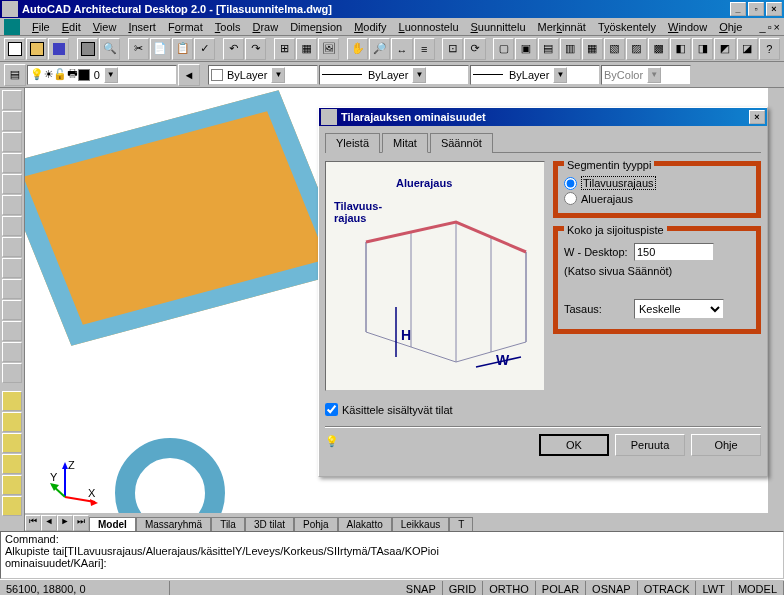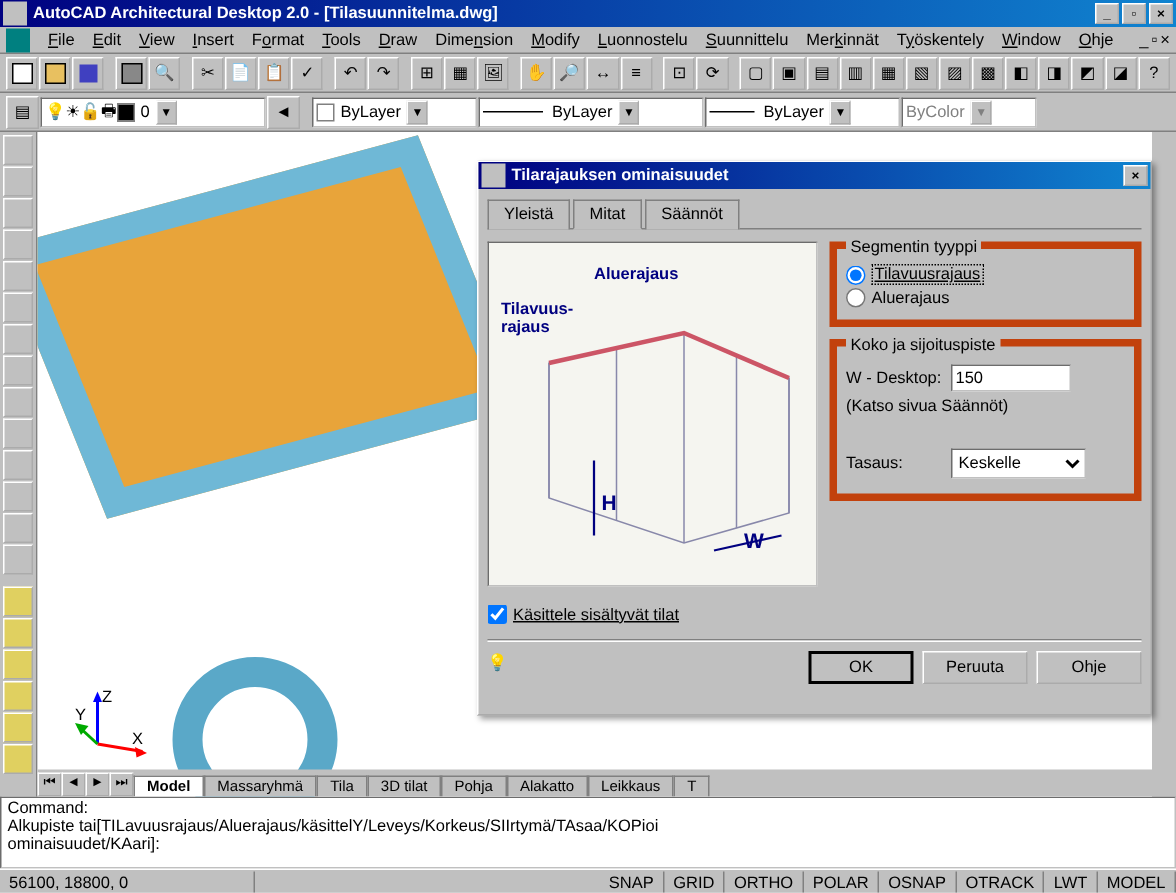--- a/index.html
+++ b/index.html
@@ -55,28 +55,28 @@
 .dlgtab { padding: 3px 10px; border: 1px solid #808080; border-bottom: none; background: #c0c0c0; cursor: pointer; margin-right: 2px; position: relative; top: 1px; }
 .dlgtab.active { background: #c0c0c0; border-bottom: 1px solid #c0c0c0; }
 .dlgcontent { display: flex; gap: 8px; padding: 8px 0; }
 .dlgimg { width: 220px; height: 230px; border: 1px inset #c0c0c0; background: #f5f5f0; position: relative; }
 .dlgimg .lbl { position: absolute; color: #000080; font-weight: bold; }
 .dlgright { flex: 1; }
 .group { border: 5px solid #c2410c; padding: 8px 6px 6px; margin-bottom: 8px; position: relative; }
 .group .gtitle { position: absolute; top: -7px; left: 6px; background: #c0c0c0; padding: 0 3px; }
 .radio { display: flex; align-items: center; margin: 2px 0; cursor: pointer; }
 .radio input { margin-right: 4px; }
-.radio .rlbl.sel { border: 1px dotted #000; padding: 0 1px; text-decoration: underline; }
+.radio .rlbl.sel { border: 1px dotted #000; padding: 0 1px; }
 .frow { display: flex; align-items: center; margin: 4px 0; }
 .frow .flbl { width: 70px; }
 .frow input[type=text] { width: 80px; height: 18px; border: 1px inset #c0c0c0; background: #fff; padding: 0 2px; }
 .frow select { width: 90px; height: 20px; border: 1px inset #c0c0c0; background: #fff; }
 .frow .fval { width: 80px; }
 .note { text-align: left; margin: 2px 0 22px; }
-.chkrow { display: flex; align-items: center; padding: 4px 0; text-decoration: underline; }
+.chkrow { display: flex; align-items: center; padding: 4px 0; }
 .chkrow input { margin-right: 4px; }
 .dlghr { border-top: 1px solid #808080; border-bottom: 1px solid #fff; margin: 6px 0; }
 .dlgbtns { display: flex; justify-content: flex-end; gap: 6px; align-items: center; margin-top: 6px; }
 .dlgbtns .bulb { width: 20px; height: 20px; margin-right: auto; }
 .btn { width: 70px; height: 22px; border: 1px outset #fff; background: #c0c0c0; cursor: pointer; }
 .btn.default { border: 2px solid #000; }
 
 
 .cmdarea { height: 48px; background: #fff; border: 1px inset #c0c0c0; font-family: monospace; font-size: 11px; padding: 1px 4px; overflow: hidden; }
 .cmdline { white-space: pre; }

